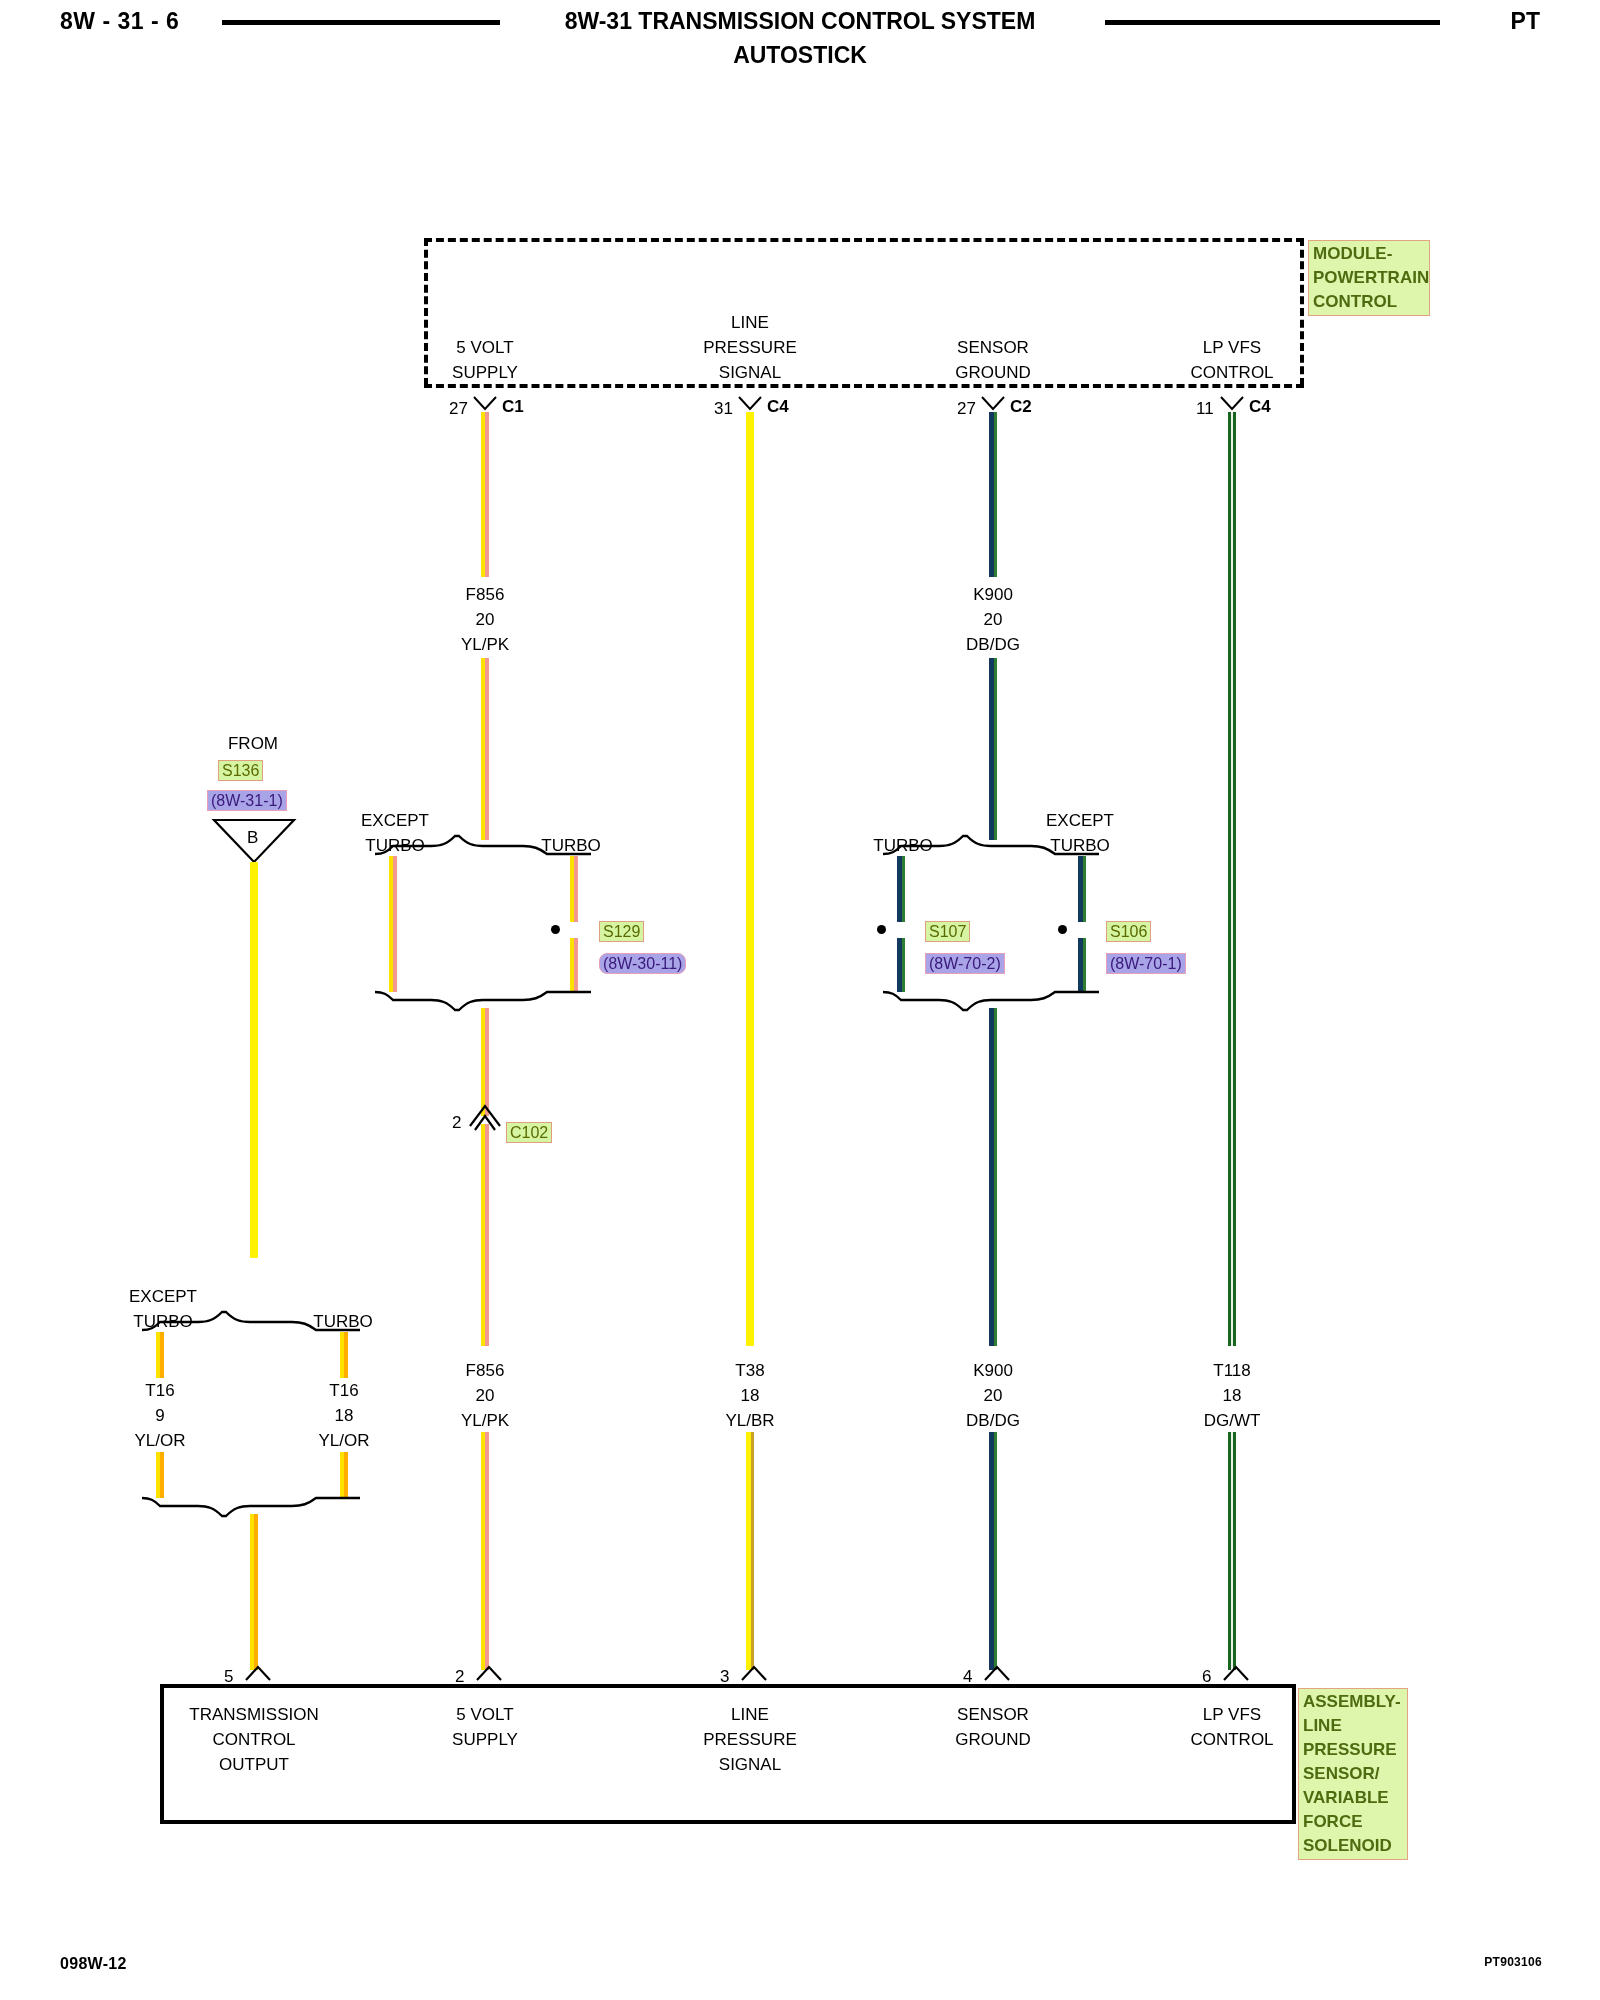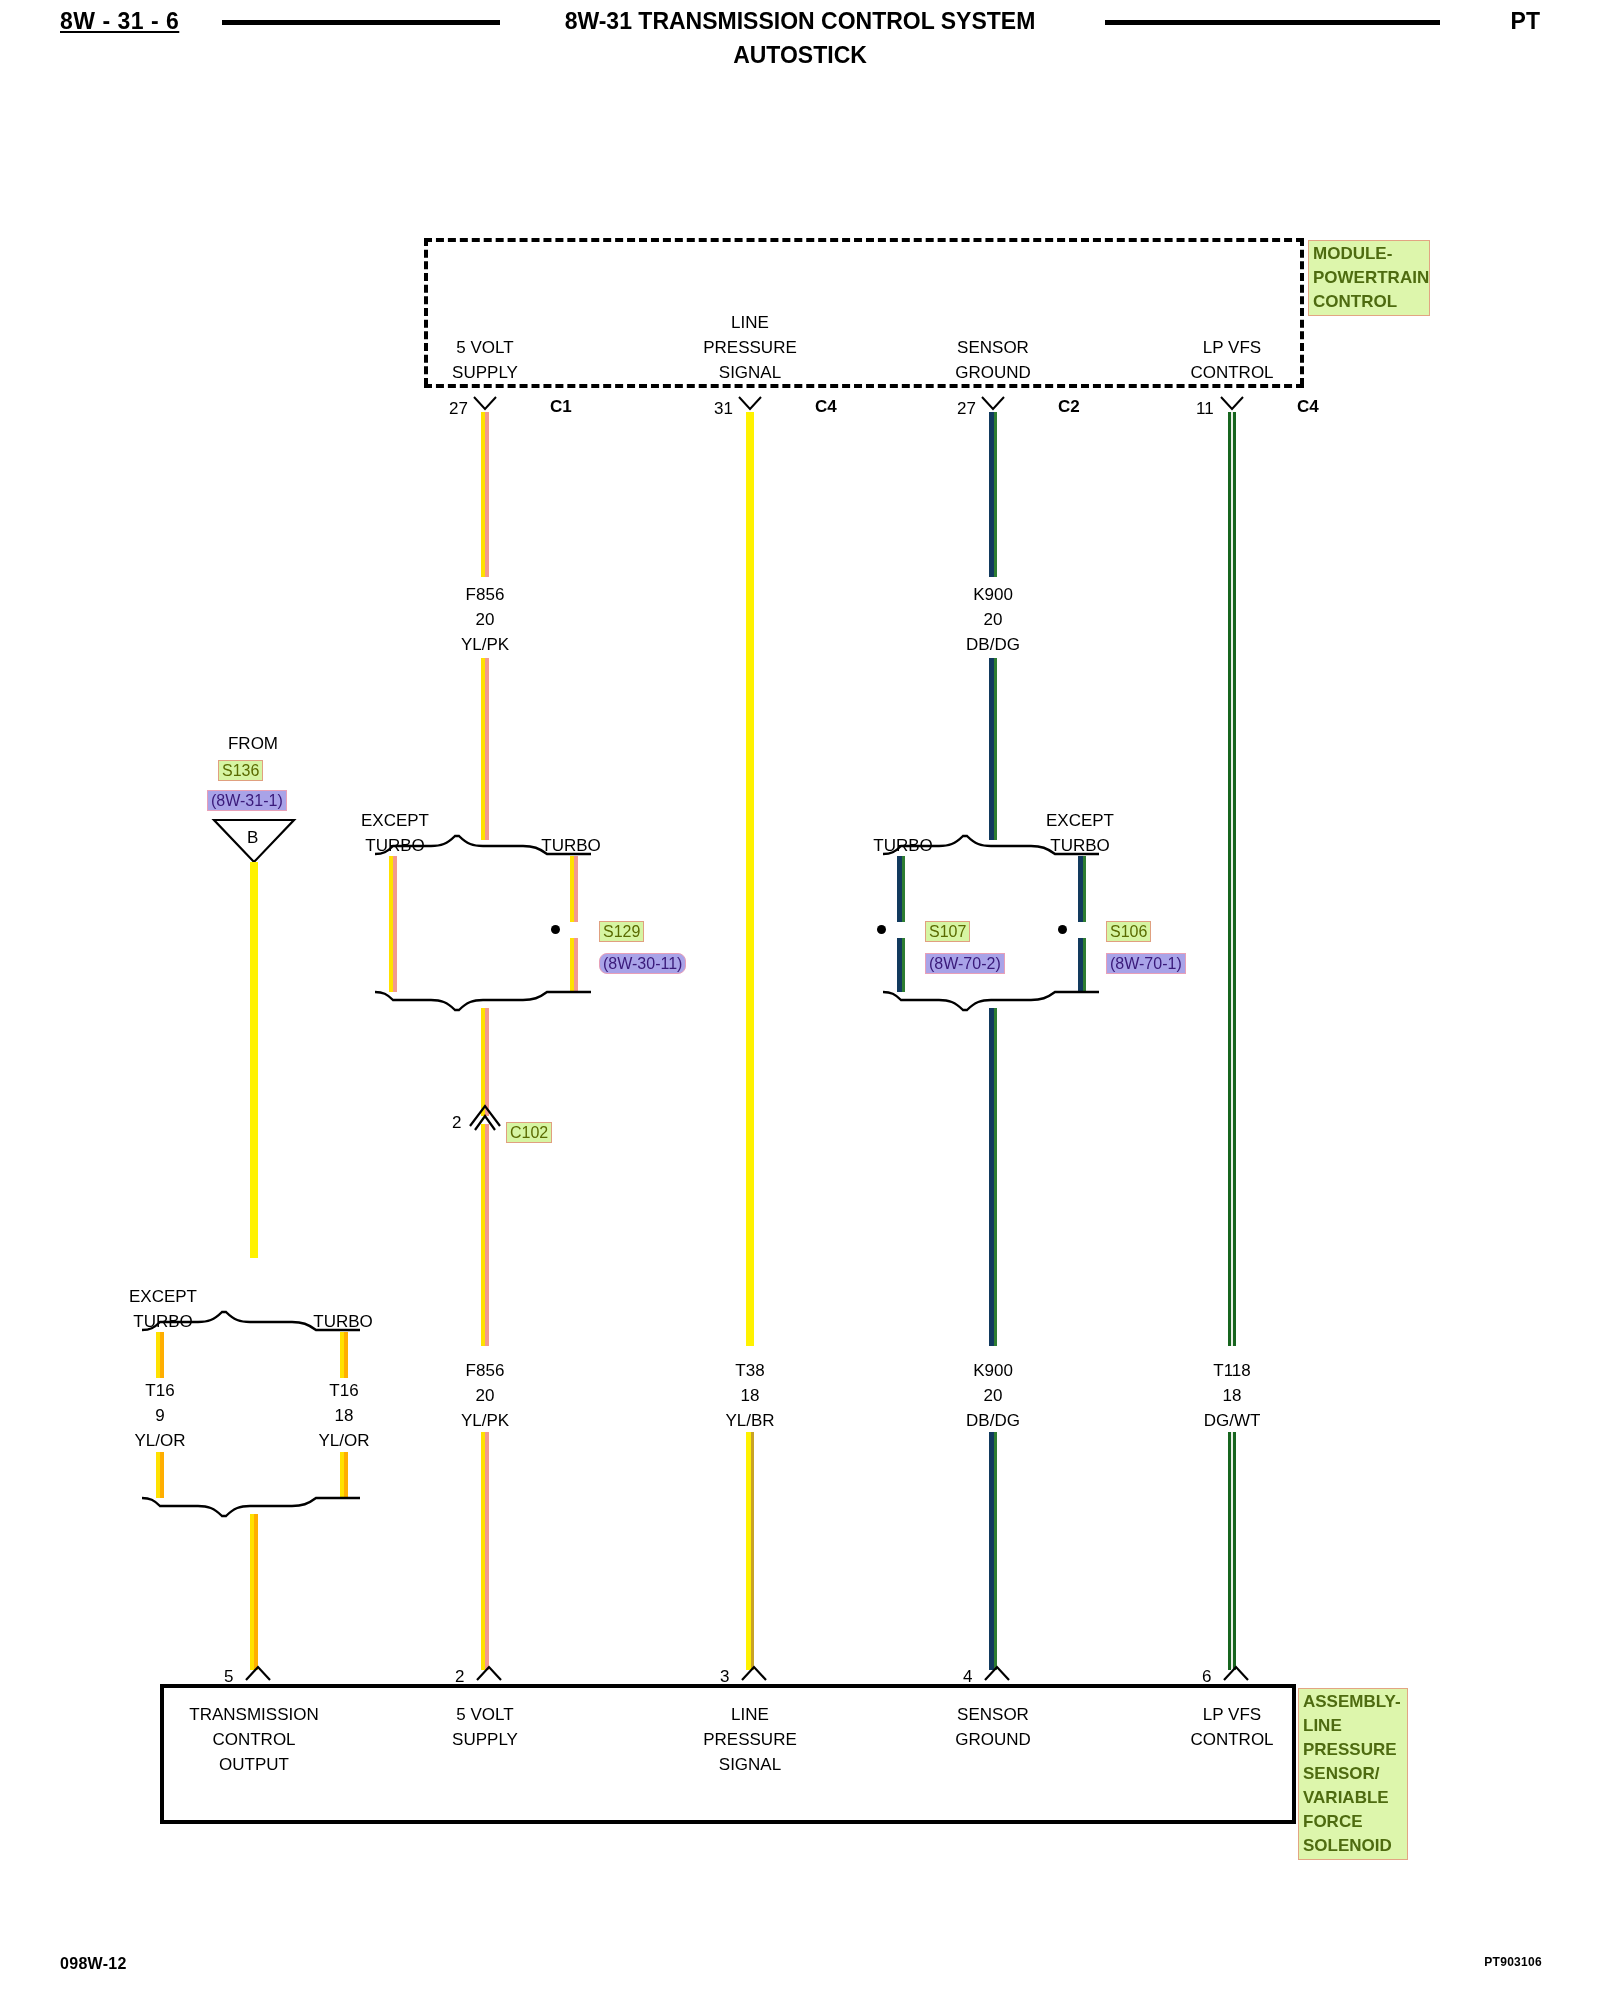--- a/index.html
+++ b/index.html
@@ -3,34 +3,34 @@
 <meta charset="utf-8">
 <style>
   html,body{margin:0;padding:0;background:#ffffff;}
   body{
     width:1600px;height:2000px;position:relative;overflow:hidden;
     font-family:"Liberation Sans","DejaVu Sans",sans-serif;
     color:#000;
   }
   .abs{position:absolute;}
   
-  .hdr-left{left:60px;top:8px;font-size:23px;font-weight:bold;letter-spacing:.5px;text-decoration:underline;}
+  .hdr-left{left:60px;top:8px;font-size:23px;font-weight:bold;letter-spacing:.5px;}
   .hdr-right{right:60px;top:8px;font-size:23px;font-weight:bold;}
   .hdr-title{left:0;right:0;top:8px;text-align:center;font-size:23px;font-weight:bold;}
   .hdr-sub{left:0;right:0;top:42px;text-align:center;font-size:23px;font-weight:bold;}
   .hdr-rule{height:5px;background:#000;top:20px;}
   .rule-a{left:222px;width:278px;}
   .rule-b{left:1105px;width:335px;}
   
   .ftr-left{left:60px;top:1955px;font-size:16px;font-weight:bold;letter-spacing:.3px;}
   .ftr-right{right:58px;top:1955px;font-size:12px;font-weight:bold;letter-spacing:.3px;}
   
   .t{font-size:17px;line-height:25px;white-space:nowrap;}
   .tc{font-size:17px;line-height:25px;white-space:nowrap;text-align:center;transform:translateX(-50%);}
-  .bold{font-weight:bold;margin-left:48px;}
+  .bold{font-weight:bold;}
   
   .dash-h{height:0;border-top:4px dashed #000;}
   .dash-v{width:0;border-left:4px dashed #000;}
   
   .solidbox{border:4px solid #000;background:#fff;}
   
   .chip{display:inline-block;padding:0px 3px;font-size:16px;font-weight:normal;white-space:nowrap;line-height:19px;}
   .chip-green{background:#d6f5a3;border:1px solid #e0a080;color:#5a6a00;}
   .chip-purple{background:#a9a3e8;border:1px solid #e8a0b8;color:#3a1a7a;}
   .greenbox{background:#ddf6ac;border:1px solid #e2a583;color:#4e6b10;

